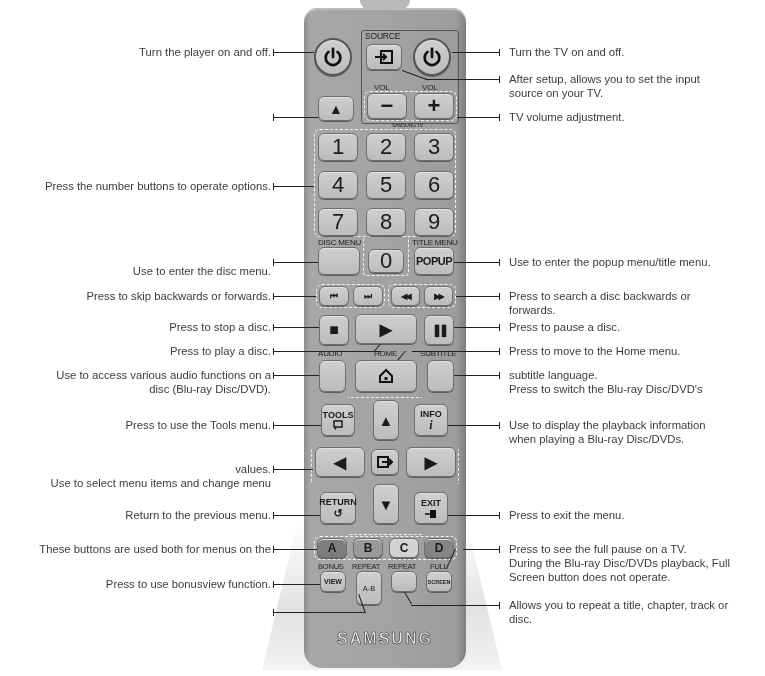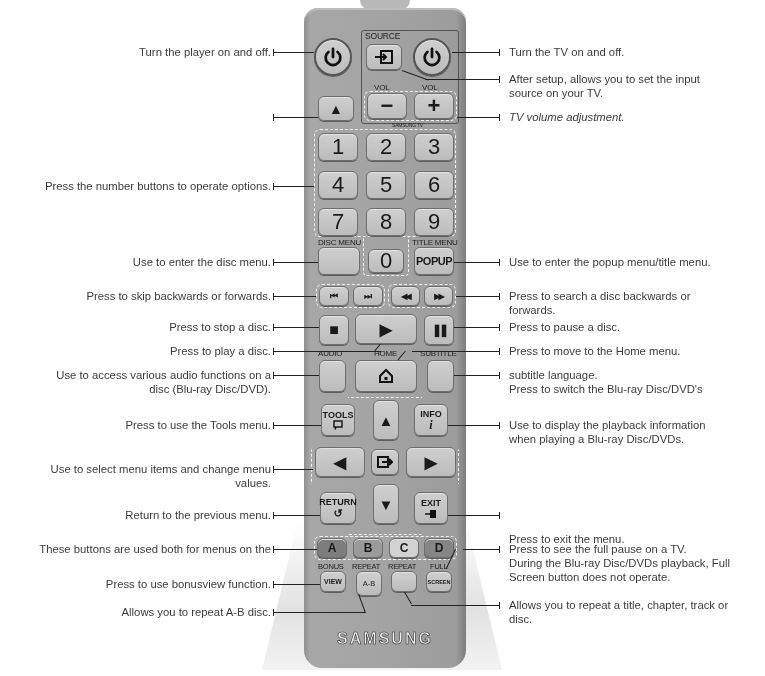--- a/index.html
+++ b/index.html
@@ -181,38 +181,38 @@
   <div class="btn" style="left:317px;top:538px;width:30px;height:20px;font-size:12px;background:#7d7d7d;">A</div>
   <div class="btn" style="left:353px;top:538px;width:30px;height:20px;font-size:12px;background:#9a9a9a;">B</div>
   <div class="btn" style="left:389px;top:538px;width:30px;height:20px;font-size:12px;background:#d2d2d2;">C</div>
   <div class="btn" style="left:424px;top:538px;width:30px;height:20px;font-size:12px;background:#858585;">D</div>
 
   <div class="lbl" style="left:318px;top:562px;font-size:7.5px;">BONUS</div>
   <div class="lbl" style="left:352px;top:562px;font-size:7.5px;">REPEAT</div>
   <div class="lbl" style="left:388px;top:562px;font-size:7.5px;">REPEAT</div>
   <div class="lbl" style="left:430px;top:562px;font-size:7.5px;">FULL</div>
   <div class="btn" style="left:320px;top:571px;width:26px;height:21px;font-size:7px;">VIEW</div>
-  <div class="btn" style="left:356px;top:571px;width:26px;height:25px;font-size:7.5px;font-weight:normal;">A-B</div>
+  <div class="btn" style="left:356px;top:571px;width:26px;height:34px;font-size:7.5px;font-weight:normal;">A-B</div>
   <div class="btn" style="left:391px;top:571px;width:26px;height:21px;"></div>
   <div class="btn" style="left:426px;top:571px;width:26px;height:21px;font-size:5.5px;">SCREEN</div>
 
   <div class="brand">SAMSUNG</div>
 
   <div class="ann left" style="right:494px;top:45px;"><span>Turn the player on and off.</span></div>
   <div class="line" style="left:273px;top:52px;width:41px;"></div>
   <div class="tick" style="left:273px;top:49px;"></div>
 
   <div class="line" style="left:273px;top:117px;width:45px;"></div>
   <div class="tick" style="left:273px;top:114px;"></div>
 
   <div class="ann left" style="right:494px;top:179px;"><span>Press the number buttons to operate options.</span></div>
   <div class="line" style="left:273px;top:186px;width:41px;"></div>
   <div class="tick" style="left:273px;top:183px;"></div>
 
-  <div class="ann left" style="right:494px;top:255px;"><span>Use to enter the disc menu.</span></div>
+  <div class="ann left" style="right:494px;top:264px;"><span>Use to enter the disc menu.</span></div>
   <div class="line" style="left:273px;top:262px;width:45px;"></div>
   <div class="tick" style="left:273px;top:259px;"></div>
 
   <div class="ann left" style="right:494px;top:289px;"><span>Press to skip backwards or forwards.</span></div>
   <div class="line" style="left:273px;top:296px;width:43px;"></div>
   <div class="tick" style="left:273px;top:293px;"></div>
 
   <div class="ann left" style="right:494px;top:320px;"><span>Press to stop a disc.</span></div>
   <div class="line" style="left:273px;top:327px;width:46px;"></div>
   <div class="tick" style="left:273px;top:324px;"></div>
@@ -227,60 +227,59 @@
     <div>disc (Blu-ray Disc/DVD).</div>
   </div>
   <div class="line" style="left:273px;top:375px;width:46px;"></div>
   <div class="tick" style="left:273px;top:372px;"></div>
 
   <div class="ann left" style="right:494px;top:418px;"><span>Press to use the Tools menu.</span></div>
   <div class="line" style="left:273px;top:425px;width:48px;"></div>
   <div class="tick" style="left:273px;top:422px;"></div>
 
   <div class="ann left" style="right:494px;top:462px;">
+    <div>values.</div>
     <div>Use to select menu items and change menu</div>
-    <div>values.</div>
   </div>
   <div class="line" style="left:273px;top:469px;width:40px;"></div>
   <div class="tick" style="left:273px;top:466px;"></div>
 
   <div class="ann left" style="right:494px;top:508px;"><span>Return to the previous menu.</span></div>
   <div class="line" style="left:273px;top:515px;width:47px;"></div>
   <div class="tick" style="left:273px;top:512px;"></div>
 
   <div class="ann left" style="right:494px;top:542px;text-align:center;">
     <div>These buttons are used both for menus on the</div>
   </div>
   <div class="line" style="left:273px;top:549px;width:44px;"></div>
   <div class="tick" style="left:273px;top:546px;"></div>
 
   <div class="ann left" style="right:494px;top:577px;"><span>Press to use bonusview function.</span></div>
   <div class="line" style="left:273px;top:584px;width:47px;"></div>
   <div class="tick" style="left:273px;top:581px;"></div>
 
-  <div class="ann left" style="right:494px;top:605px;"><span>Allows you to repeat A-B disc.</span></div>
   <div class="line" style="left:273px;top:612px;width:92px;"></div>
   <div class="tick" style="left:273px;top:609px;"></div>
   <div style="position:absolute;left:365px;top:593px;width:1px;height:20px;background:#222;transform:rotate(-20deg);transform-origin:bottom;"></div>
 
   <div class="line" style="left:452px;top:52px;width:47px;"></div>
   <div class="tick" style="left:499px;top:49px;"></div>
   <div class="ann right" style="left:509px;top:45px;"><span>Turn the TV on and off.</span></div>
 
   <div class="line" style="left:425px;top:79px;width:74px;"></div>
   <div style="position:absolute;left:402px;top:70px;width:28px;height:1px;background:#222;transform:rotate(20deg);transform-origin:left;"></div>
   <div class="tick" style="left:499px;top:76px;"></div>
   <div class="ann right" style="left:509px;top:72px;">
     <div>After setup, allows you to set the input</div>
     <div>source on your TV.</div>
   </div>
 
   <div class="line" style="left:457px;top:117px;width:42px;"></div>
   <div class="tick" style="left:499px;top:114px;"></div>
-  <div class="ann right" style="left:509px;top:110px;font-style:italic;"><span>TV volume adjustment.</span></div>
+  <div class="ann right" style="left:509px;top:110px;"><span>TV volume adjustment.</span></div>
 
   <div class="line" style="left:454px;top:262px;width:45px;"></div>
   <div class="tick" style="left:499px;top:259px;"></div>
   <div class="ann right" style="left:509px;top:255px;"><span>Use to enter the popup menu/title menu.</span></div>
 
   <div class="line" style="left:456px;top:296px;width:43px;"></div>
   <div class="tick" style="left:499px;top:293px;"></div>
   <div class="ann right" style="left:509px;top:289px;">
     <div>Press to search a disc backwards or</div>
     <div>forwards.</div>
@@ -304,21 +303,21 @@
 
   <div class="line" style="left:448px;top:425px;width:51px;"></div>
   <div class="tick" style="left:499px;top:422px;"></div>
   <div class="ann right" style="left:509px;top:418px;">
     <div>Use to display the playback information</div>
     <div>when playing a Blu-ray Disc/DVDs.</div>
   </div>
 
   <div class="line" style="left:448px;top:515px;width:51px;"></div>
   <div class="tick" style="left:499px;top:512px;"></div>
-  <div class="ann right" style="left:509px;top:532px;"><span>Press to exit the menu.</span></div>
+  <div class="ann right" style="left:509px;top:508px;"><span>Press to exit the menu.</span></div>
 
   <div class="line" style="left:463px;top:549px;width:36px;"></div>
   <div style="position:absolute;left:455px;top:549px;width:1px;height:22px;background:#222;transform:rotate(25deg);transform-origin:top;"></div>
   <div class="tick" style="left:499px;top:546px;"></div>
   <div class="ann right" style="left:509px;top:542px;">
     <div>Press to see the full pause on a TV.</div>
     <div>During the Blu-ray Disc/DVDs playback, Full</div>
     <div>Screen button does not operate.</div>
   </div>
 

